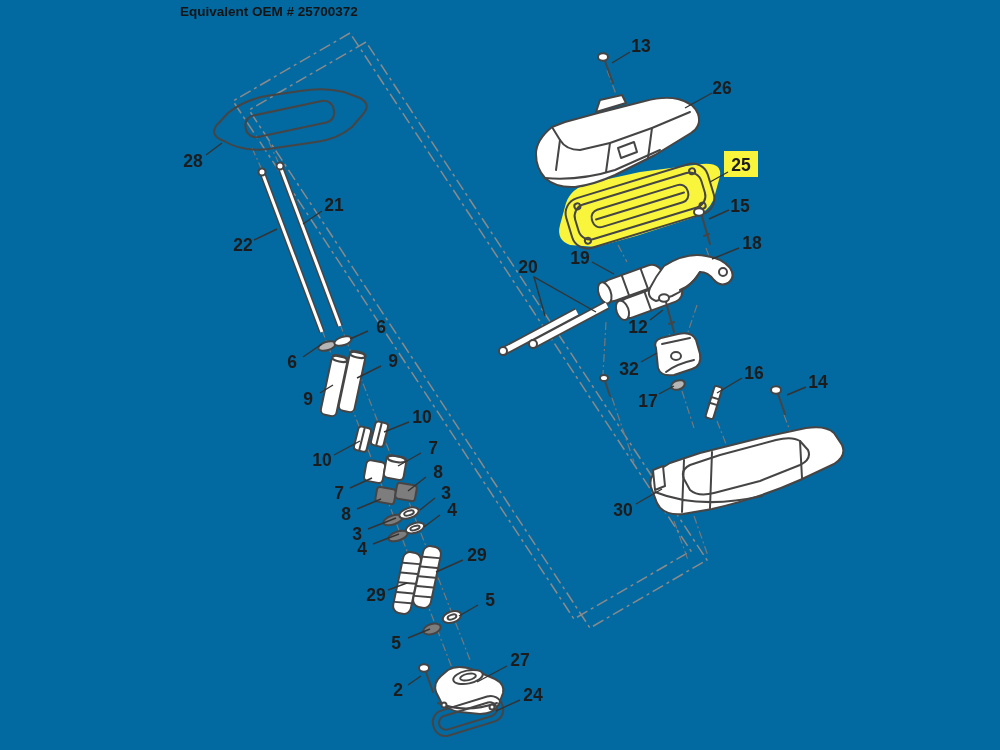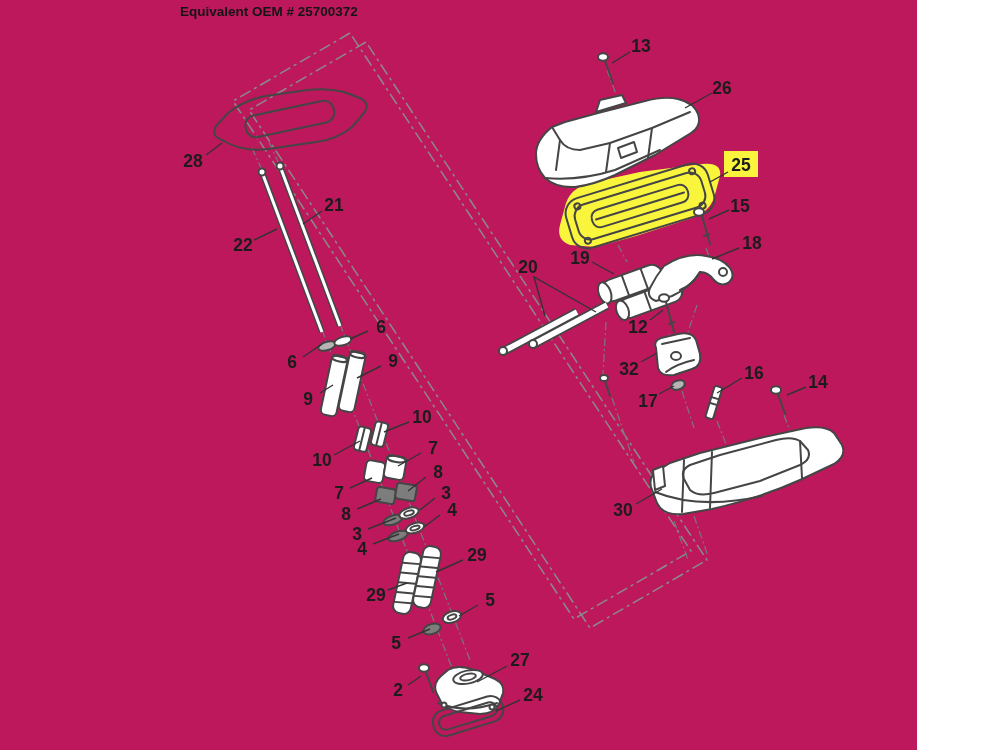--- a/index.html
+++ b/index.html
@@ -1,16 +1,16 @@
 <!DOCTYPE html>
 <html><head>
 <meta charset="utf-8">
 <style>
   html,body{margin:0;padding:0;background:#fff;}
-  #stage{position:relative;width:917px;height:750px;background:#be185d;overflow:hidden;
+  #stage{position:relative;width:1000px;height:750px;background:#0369a1;overflow:hidden;
          font-family:"Liberation Sans",sans-serif;}
   #oem-header{position:absolute;left:180px;top:4px;font-size:13.5px;font-weight:700;color:#141414;z-index:3;}
   #watermark{position:absolute;left:396px;top:440px;font-size:31px;color:#bdbdbd;z-index:1;
              letter-spacing:0.5px;white-space:nowrap;}
   #watermark sup{font-size:11px;vertical-align:14px;letter-spacing:0;}
   svg{position:absolute;left:0;top:0;z-index:2;}
   .ln{stroke:#454545;fill:none;stroke-width:2;stroke-linejoin:round;stroke-linecap:round;}
   .fw{fill:#ffffff;}
   .fd{fill:#7d7d7d;}
   .fm{fill:#b5b5b5;}

